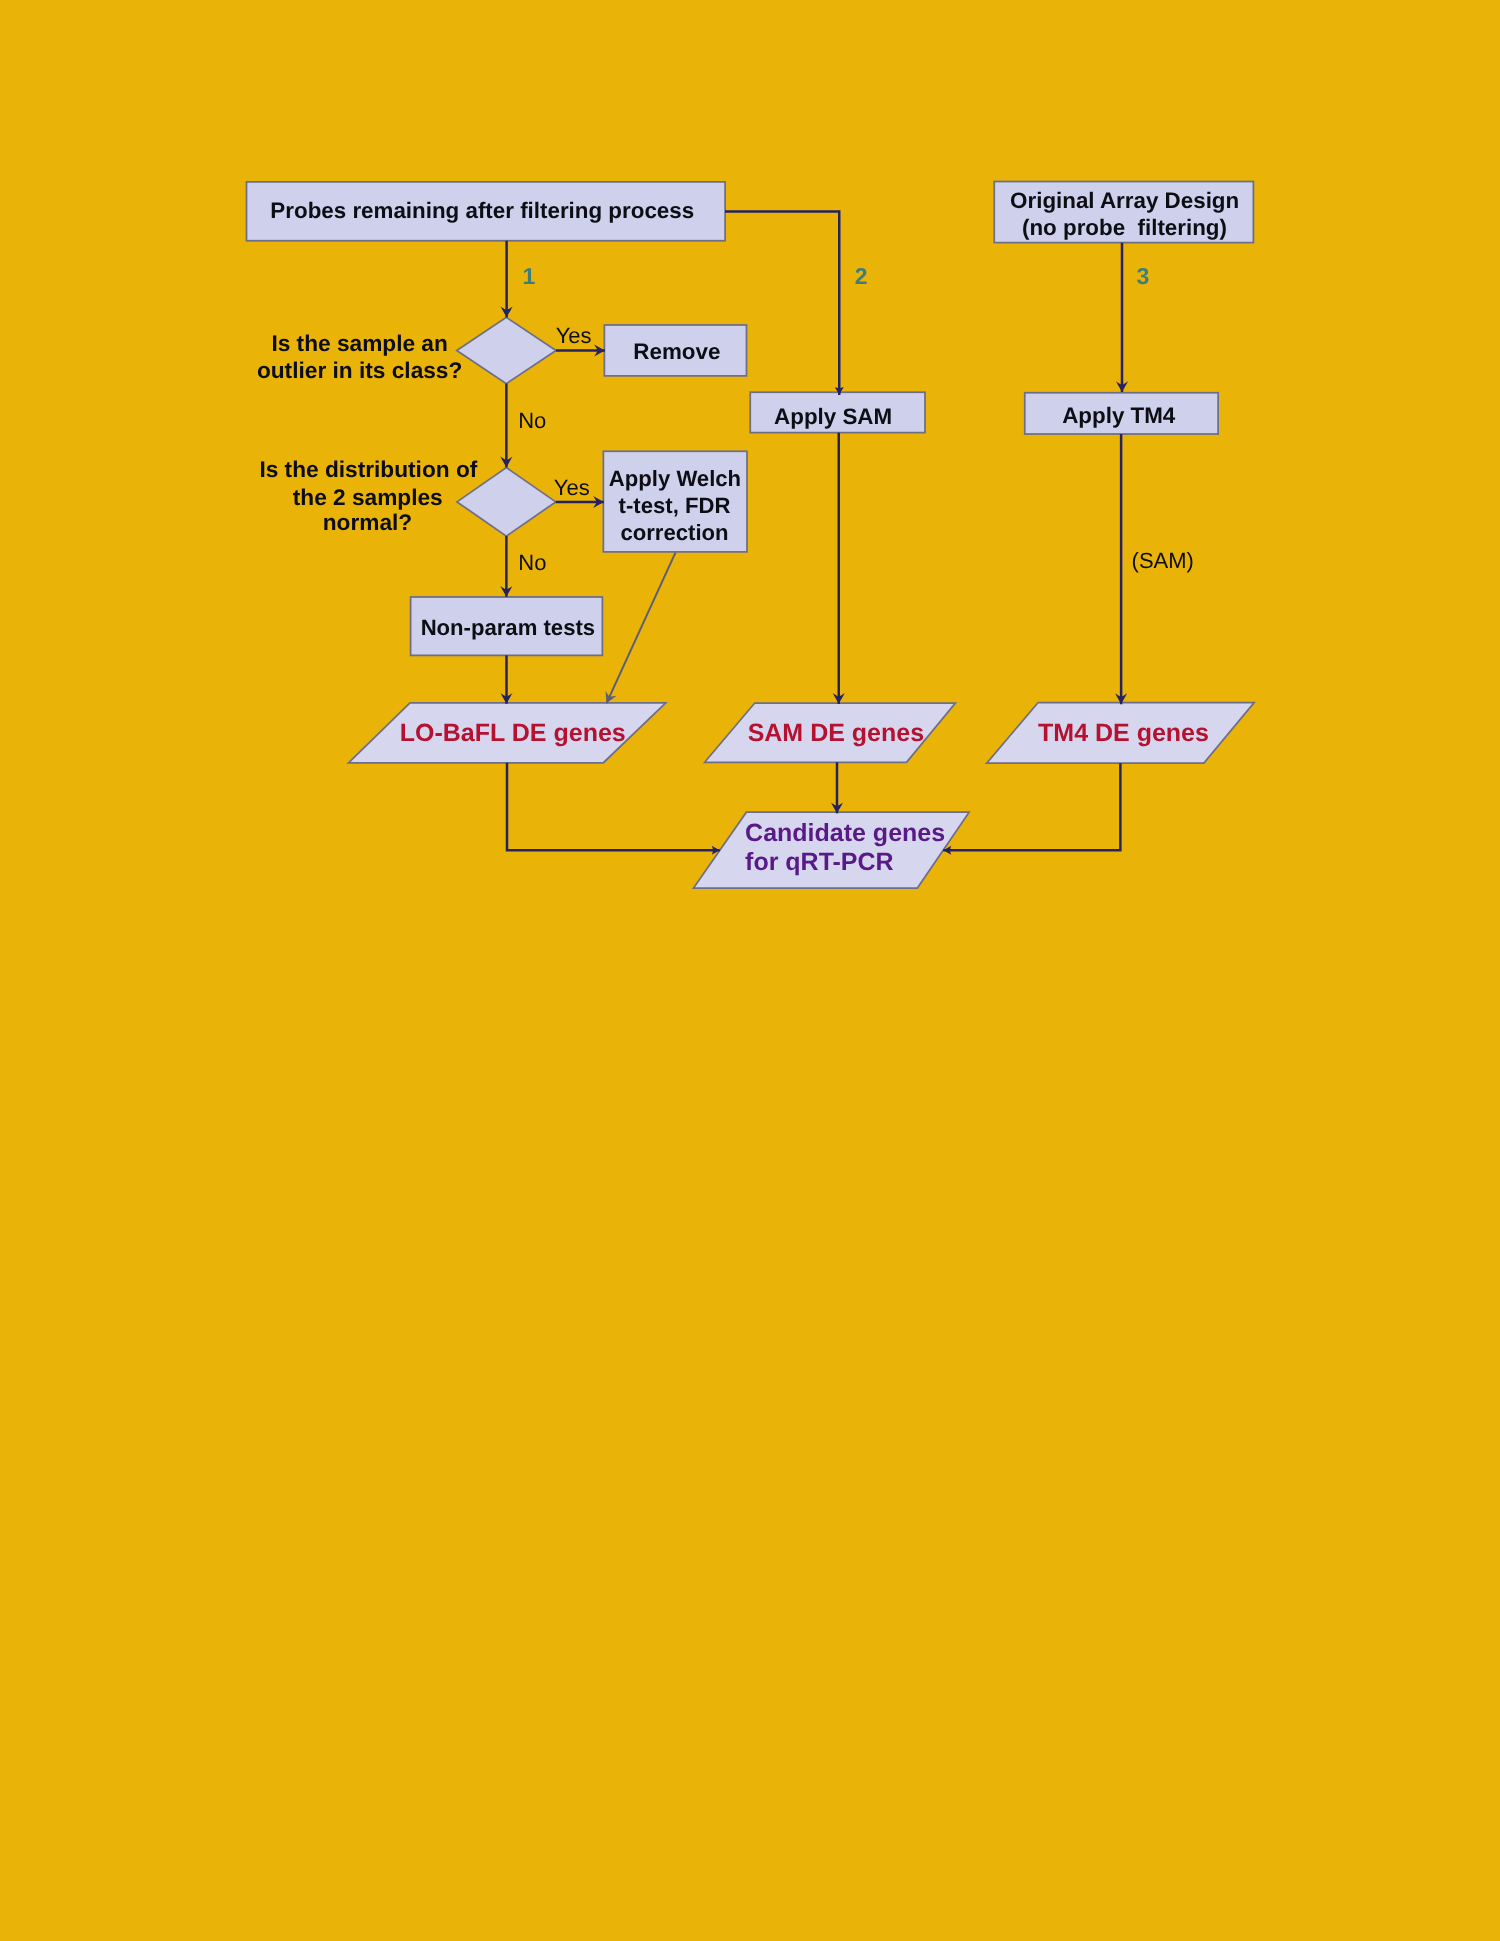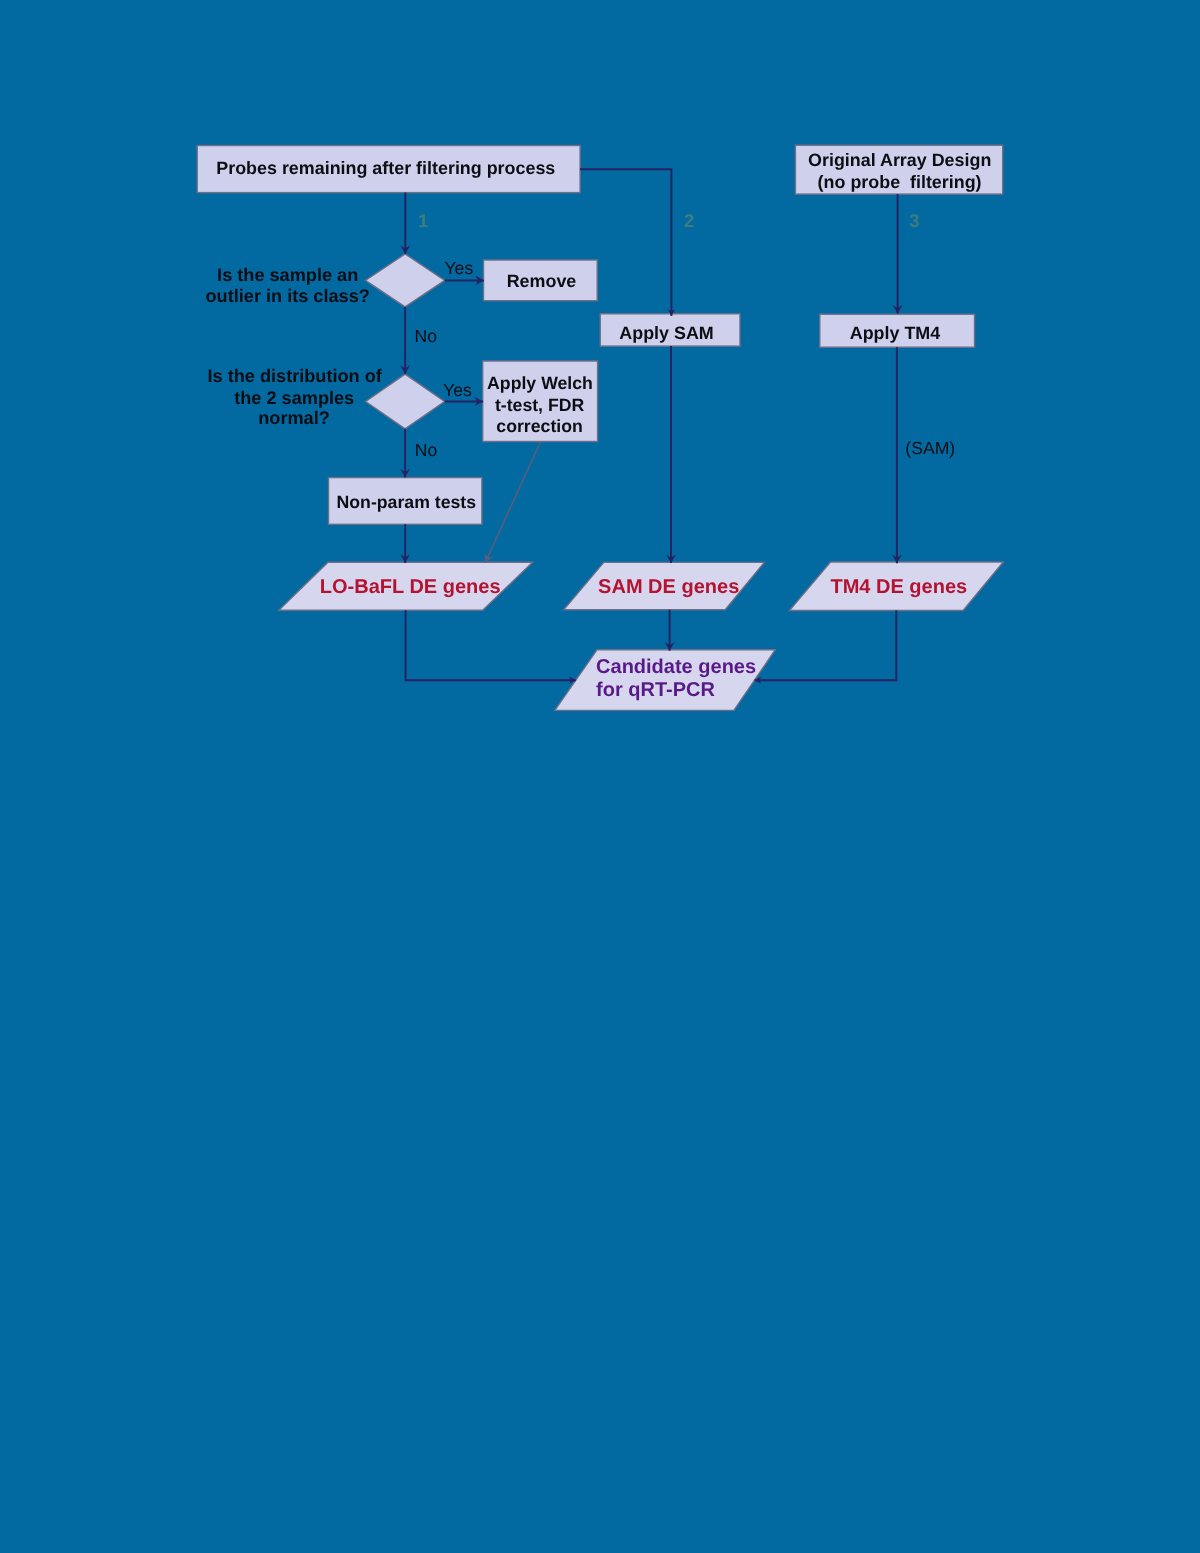--- a/index.html
+++ b/index.html
@@ -1,18 +1,18 @@
 <!DOCTYPE html>
 <html><head>
 <meta charset="utf-8">
 <title>LO-BaFL analysis workflow flowchart</title>
 <style>
   html,body{margin:0;padding:0;background:#ffffff;}
   body{width:1200px;height:1553px;font-family:"Liberation Sans",sans-serif;-webkit-font-smoothing:antialiased;}
-  #stage{position:relative;width:1200px;height:1553px;background:#0369a1;overflow:hidden;}
+  #stage{position:relative;width:1200px;height:1553px;background:#eab308;overflow:hidden;}
   #chart{position:absolute;left:0;top:0;}
   svg text{-webkit-font-smoothing:antialiased;text-rendering:geometricPrecision;}
   .nodeTxt{font-family:"Liberation Sans",sans-serif;font-weight:bold;fill:#0d0d14;}
   .edgeTxt{font-family:"Liberation Sans",sans-serif;font-weight:normal;fill:#0d0d14;}
   .numTxt{font-family:"Liberation Sans",sans-serif;font-weight:bold;}
 </style>
 </head>
 <body>
 
 <div id="stage">

